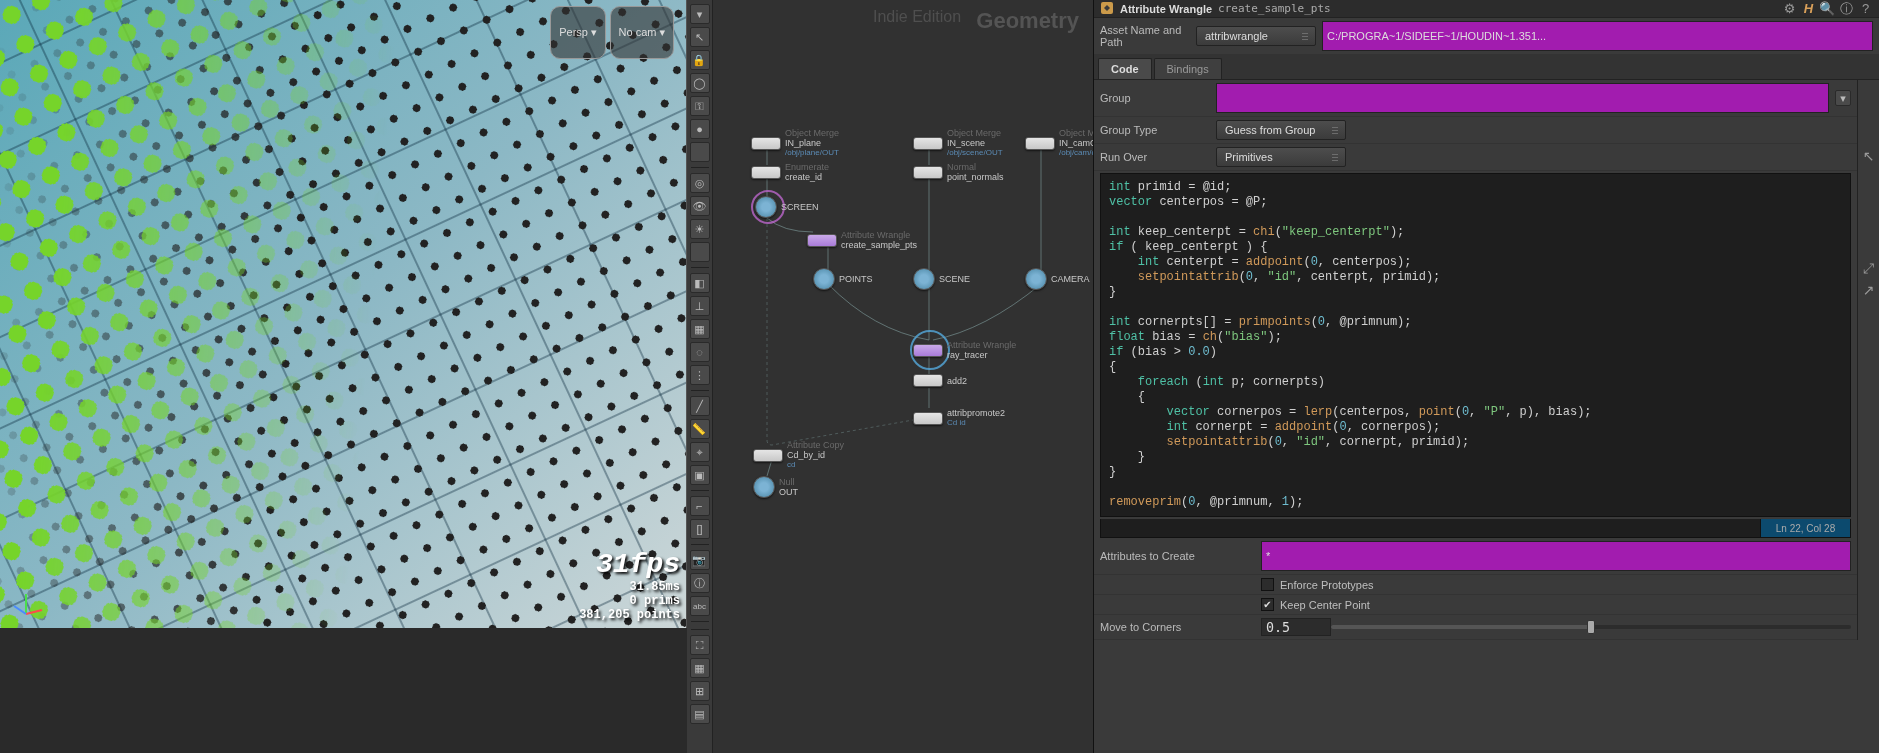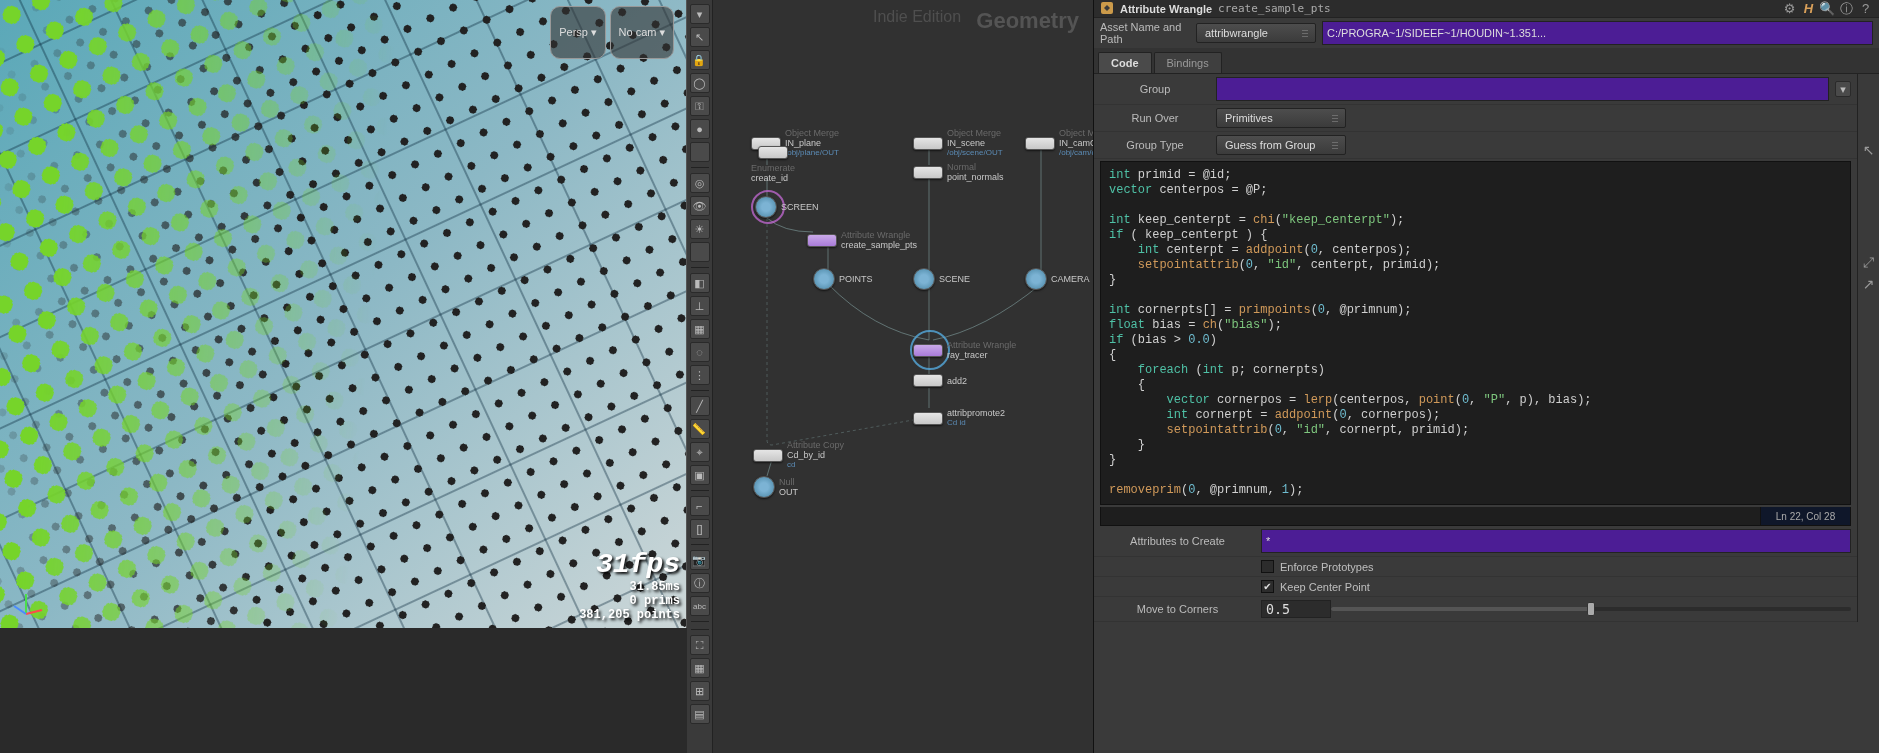--- a/index.html
+++ b/index.html
@@ -39,38 +39,38 @@
   .ring.blue{border-color:#55aadd;}
   
   .params{flex:1;background:#3a3a3a;display:flex;flex-direction:column;min-width:0;}
   .p-titlebar{height:18px;background:#2c2c2c;display:flex;align-items:center;padding:0 6px;gap:6px;border-bottom:1px solid #222;}
   .p-titlebar .lab{font-weight:600;color:#ddd;}
   .p-titlebar .name{color:#aaa;font-family:monospace;}
   .p-titlebar .icons-r{margin-left:auto;display:flex;gap:4px;}
   .p-titlebar .icons-r span{width:15px;height:15px;display:flex;align-items:center;justify-content:center;cursor:pointer;color:#999;font-size:13px;}
   .p-row{display:flex;align-items:center;padding:3px 6px;gap:6px;border-bottom:1px solid #333;}
   .p-row.sub{background:#3a3a3a;}
-  .p-label{width:110px;text-align:center;color:#bbb;font-size:11px;flex-shrink:0;}
+  .p-label{width:110px;text-align:left;color:#bbb;font-size:11px;flex-shrink:0;}
   .p-label.wide{width:155px;}
-  .p-input{flex:1;height:24px;background:#4c1d95;border:1px solid #222;color:#ddd;padding:0 4px;font-size:11px;}
+  .p-input{flex:1;height:30px;background:#a21caf;border:1px solid #222;color:#ddd;padding:0 4px;font-size:11px;}
   .p-select{height:20px;background:linear-gradient(#4d4d4d,#3b3b3b);border:1px solid #222;border-radius:2px;color:#ddd;padding:0 22px 0 8px;cursor:pointer;position:relative;font-size:11px;display:flex;align-items:center;}
   .p-select::after{content:"";position:absolute;right:6px;top:4px;width:8px;height:10px;background:linear-gradient(#888,#888) center/6px 1px no-repeat,linear-gradient(#888,#888) center 2px/6px 1px no-repeat,linear-gradient(#888,#888) center 8px/6px 1px no-repeat;opacity:.6;}
   .tabs{display:flex;background:#333;border-bottom:1px solid #222;padding-left:4px;padding-top:3px;gap:2px;}
   .tab{padding:4px 12px;background:#3f3f3f;border:1px solid #222;border-bottom:none;border-radius:2px 2px 0 0;cursor:pointer;color:#999;font-size:11px;}
   .tab.active{background:#4a4a4a;color:#ddd;font-weight:600;}
   .vex-label{padding:4px 10px 2px;color:#aaa;font-size:11px;}
   .code-area{flex:1;margin:2px 6px;background:#1e1e1e;border:1px solid #111;padding:6px 8px;font-family:Consolas,"Courier New",monospace;font-size:12px;line-height:15px;color:#d0d0d0;white-space:pre;overflow:auto;min-height:280px;}
   .kw{color:#4fc1a6;}
   .fn{color:#d19a5a;}
   .str{color:#7ec77e;}
   .num{color:#6fbdd0;}
   .a{color:#d0d0d0;}
   .code-status{display:flex;margin:0 6px;border:1px solid #111;border-top:none;}
   .code-status .msg{flex:1;height:18px;background:#1e1e1e;}
-  .code-status .pos{width:90px;background:#0f172a;display:flex;align-items:center;justify-content:center;color:#aaa;font-size:10px;border-left:1px solid #111;}
+  .code-status .pos{width:90px;background:#0c4a6e;display:flex;align-items:center;justify-content:center;color:#aaa;font-size:10px;border-left:1px solid #111;}
   .chk{width:13px;height:13px;border:1px solid #111;background:#2c2c2c;display:inline-flex;align-items:center;justify-content:center;color:#ddd;font-size:10px;cursor:pointer;}
   .slider-wrap{flex:1;display:flex;align-items:center;gap:0;}
   .slider-num{width:70px;height:18px;background:#2c2c2c;border:1px solid #222;color:#ddd;padding:0 4px;font-family:monospace;}
   .slider-track{flex:1;height:4px;background:#2c2c2c;border-radius:2px;position:relative;cursor:pointer;}
   .slider-fill{position:absolute;left:0;top:0;bottom:0;background:#555;border-radius:2px;}
   .slider-thumb{position:absolute;top:-5px;width:8px;height:14px;background:#aaa;border:1px solid #333;border-radius:2px;transform:translateX(-50%);}
   .side-icons{width:22px;background:#3a3a3a;display:flex;flex-direction:column;align-items:center;padding-top:68px;gap:6px;border-left:1px solid #222;}
   .side-icons span{width:16px;height:16px;color:#999;cursor:pointer;display:flex;align-items:center;justify-content:center;font-size:14px;}
 </style>
 </head>
@@ -179,21 +179,21 @@
           </div>
         </div>
         <div class="node" style="left: 312px; top: 128px;">
           <div class="chip "></div>
           <div class="lbl">
             <div class="t">Object Merge</div>
             <div class="n">IN_camOrigin</div>
             <div class="p">/obj/cam/camOr</div>
           </div>
         </div>
-        <div class="node" style="left: 38px; top: 146px; flex-direction: column;">
+        <div class="node" style="left: 38px; top: 162px;">
           <div class="chip "></div>
           <div class="lbl">
             <div class="t">Enumerate</div>
             <div class="n">create_id</div>
           </div>
         </div>
         <div class="node" style="left: 200px; top: 162px;">
           <div class="chip "></div>
           <div class="lbl">
             <div class="t">Normal</div>
@@ -300,26 +300,26 @@
     </div>
 
     <div style="display:flex;">
       <div style="flex:1;">
         <div class="p-row sub">
           <span class="p-label">Group</span>
           <input class="p-input" value="" style="">
           <span class="tb-btn" style="width:16px;height:16px;">▾</span>
         </div>
         <div class="p-row sub">
+          <span class="p-label">Group Type</span>
+          <div class="p-select" style="width:130px;">Guess from Group</div>
+        </div>
+        <div class="p-row sub">
           <span class="p-label">Run Over</span>
           <div class="p-select" style="width:130px;">Primitives</div>
-        </div>
-        <div class="p-row sub">
-          <span class="p-label">Group Type</span>
-          <div class="p-select" style="width:130px;">Guess from Group</div>
         </div>
 
         <div class="code-area" id="code"><span class="kw">int</span> primid = <span class="a">@id</span>;
 <span class="kw">vector</span> centerpos = <span class="a">@P</span>;
 
 <span class="kw">int</span> keep_centerpt = <span class="fn">chi</span>(<span class="str">"keep_centerpt"</span>);
 <span class="kw">if</span> ( keep_centerpt ) {
     <span class="kw">int</span> centerpt = <span class="fn">addpoint</span>(<span class="num">0</span>, centerpos);
     <span class="fn">setpointattrib</span>(<span class="num">0</span>, <span class="str">"id"</span>, centerpt, primid);
 }

